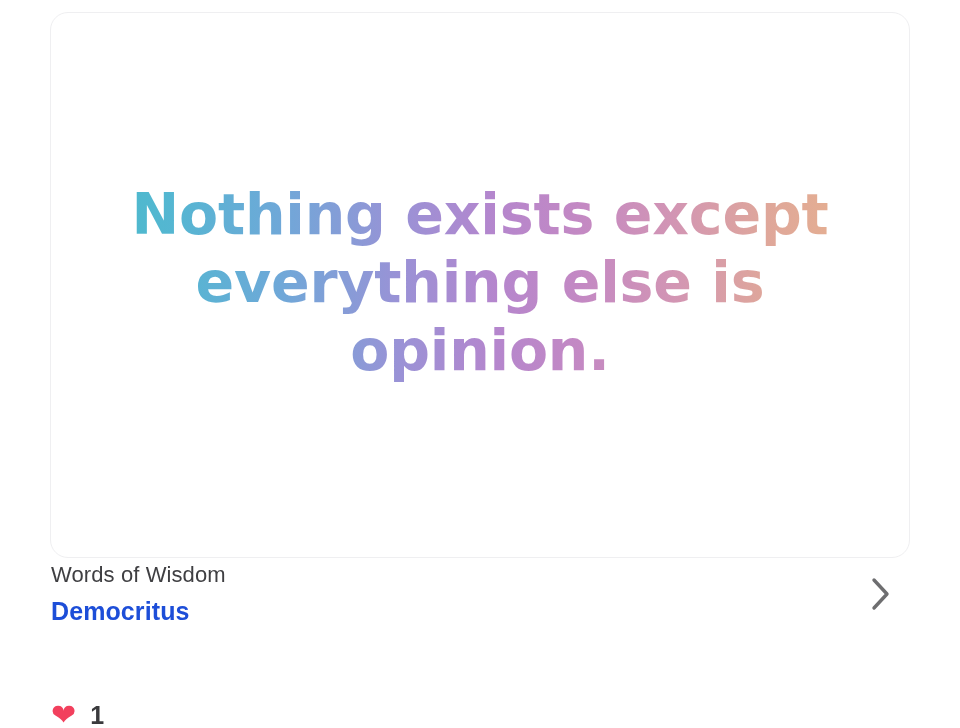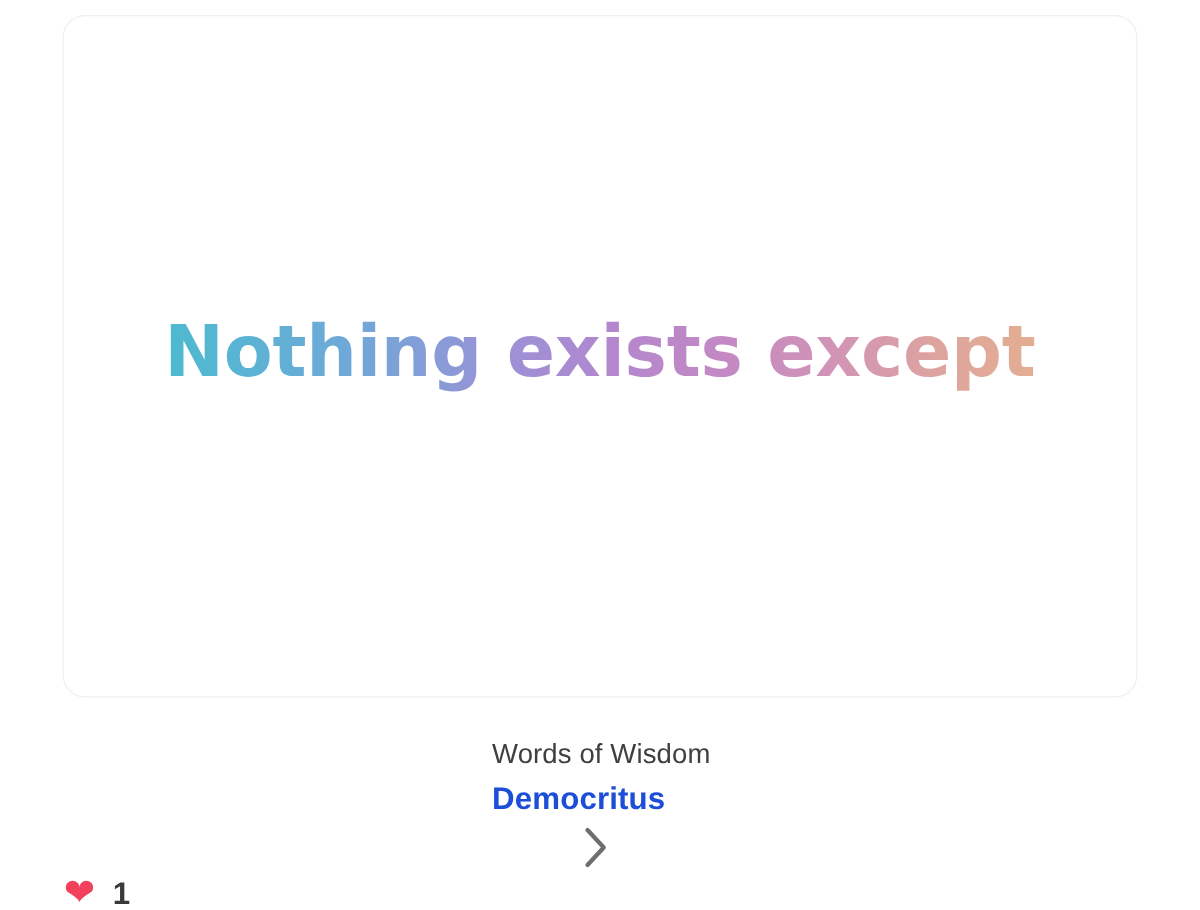--- a/index.html
+++ b/index.html
@@ -63,26 +63,25 @@
     background-clip: text;
     color: transparent;
     -webkit-text-fill-color: transparent;
   }
   .quote-line { display: block; }
 
   
   .meta-row {
     position: absolute;
     left: 51px;
-    top: 588px;
+    top: 560px;
     width: 860px;
     display: flex;
     align-items: center;
     justify-content: space-between;
-    flex-direction: column;
   }
   .meta-text { display: block; }
   .meta-category {
     font-size: 22px;
     font-weight: 400;
     color: #3f3f42;
     line-height: 30px;
     letter-spacing: 0.1px;
   }
   .meta-author {
@@ -131,20 +130,21 @@
   }
 </style>
 </head>
 <body>
 
 <div class="screen">
 
   <div class="quote-card">
     <div class="quote-text">
       <span class="quote-line">Nothing exists except</span>
+      <span class="quote-line">everything else is opinion.</span>
     </div>
   </div>
 
   <div class="meta-row">
     <div>
       <span class="meta-text meta-category">Words of Wisdom</span>
       <span class="meta-text meta-author">Democritus</span>
     </div>
     <button class="chevron-btn">
       <span>

